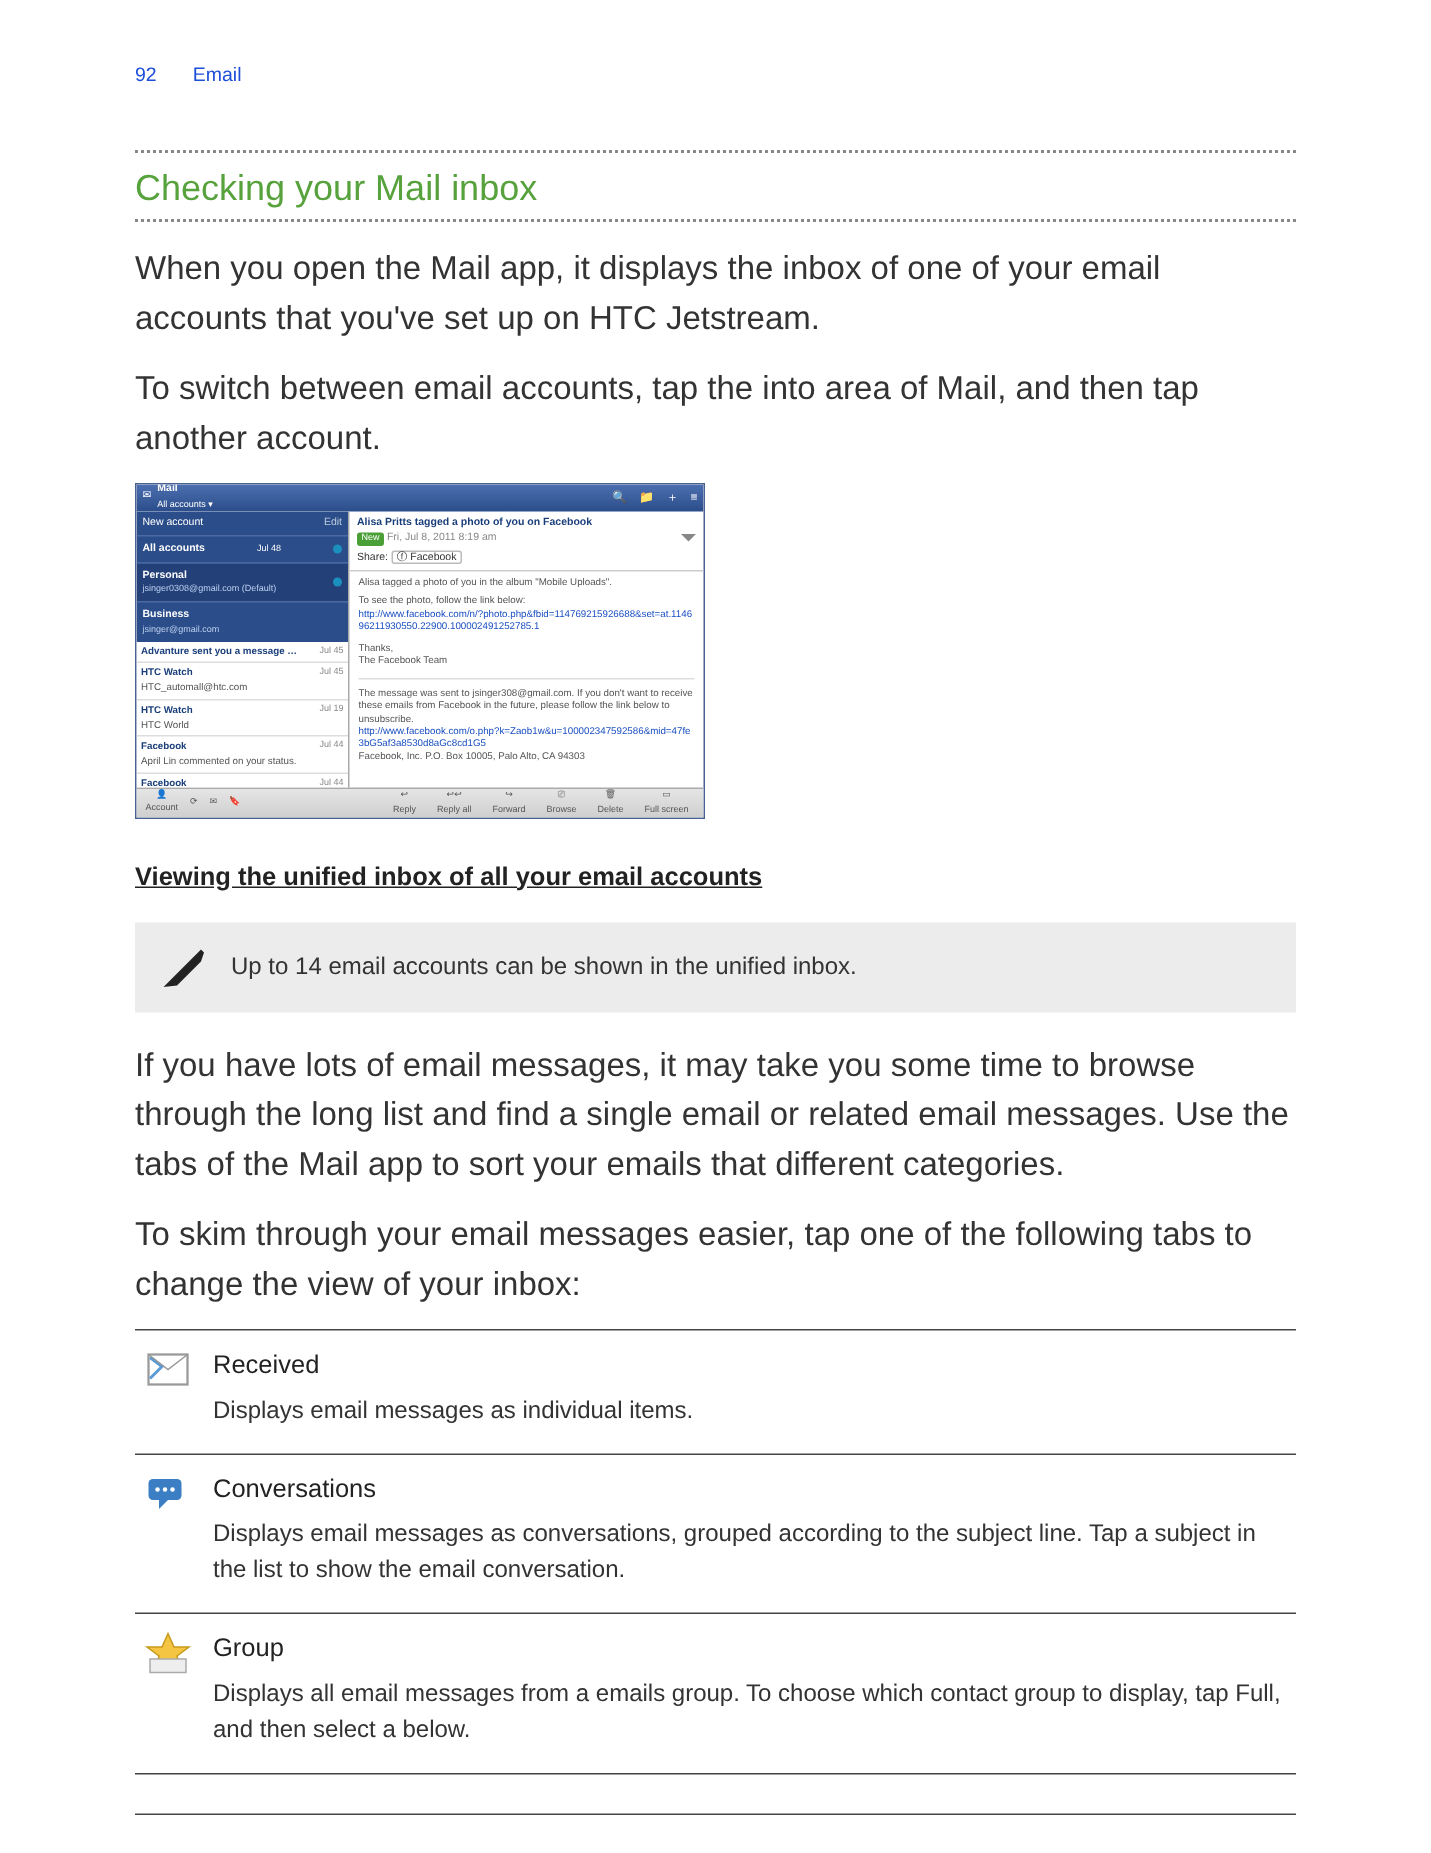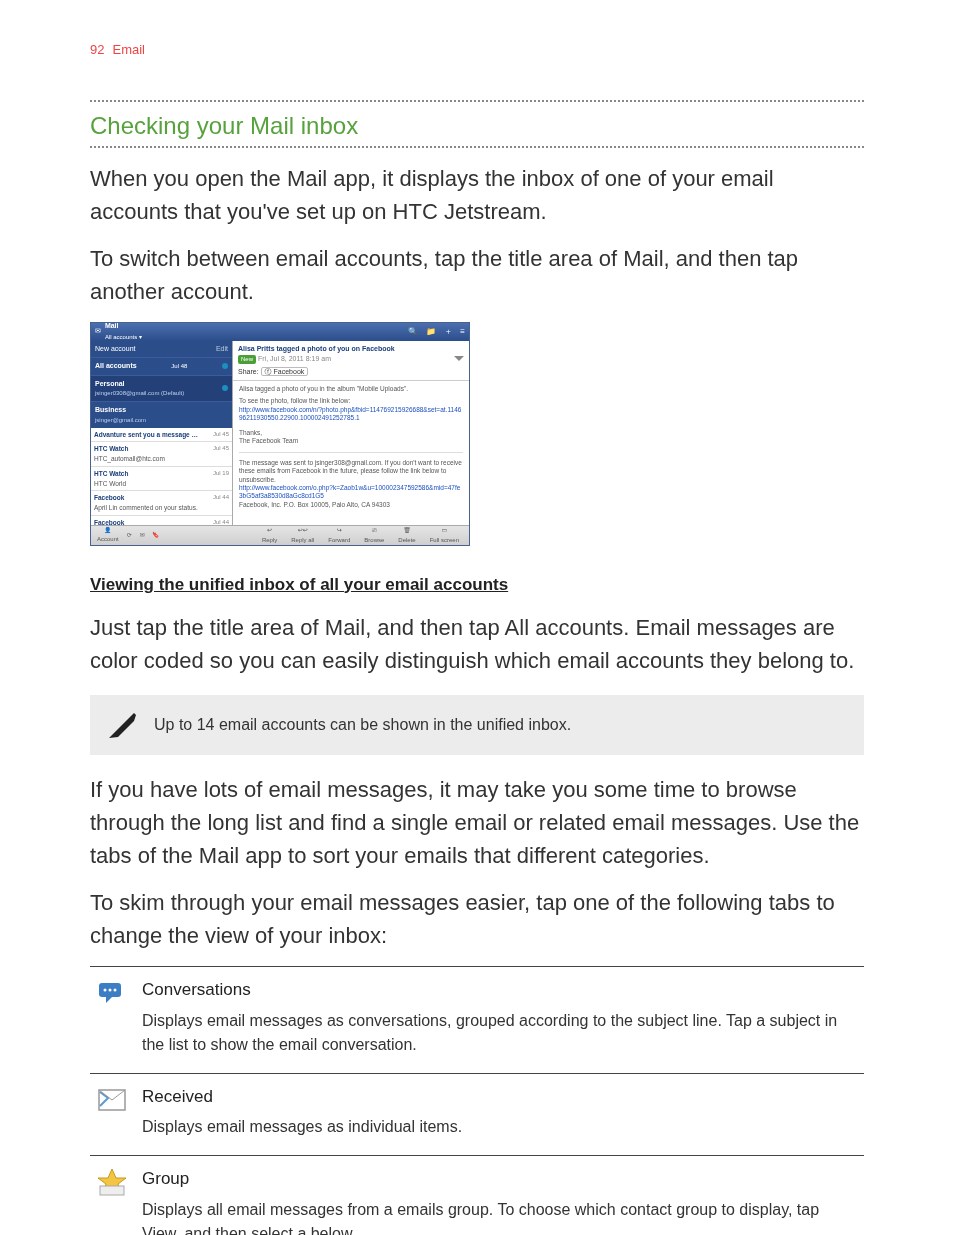--- a/index.html
+++ b/index.html
@@ -9,23 +9,23 @@
       color: #333;
       width: 954px;
       margin: 0 auto;
       padding: 40px 0 60px;
       font-size: 16px;
       line-height: 1.5;
     }
     .page { padding: 0 90px; }
     .header-line {
       display: flex;
-      gap: 8px;
+      gap: 24px;
       font-size: 13px;
-      color: #ef4444;
+      color: #1d4ed8;
       margin-bottom: 40px;
     }
     .dotted-hr {
       border: none;
       border-top: 2px dotted #888;
       margin: 0;
     }
     h2.section-title {
       color: #57a23d;
       font-weight: normal;
@@ -145,21 +145,21 @@
   <div class="header-line">
     <span>92</span>
     <span>Email</span>
   </div>
 
   <hr class="dotted-hr">
   <h2 class="section-title">Checking your Mail inbox</h2>
   <hr class="dotted-hr">
 
   <p class="body">When you open the Mail app, it displays the inbox of one of your email accounts that you've set up on HTC Jetstream.</p>
-  <p class="body">To switch between email accounts, tap the title area of Mail, and then tap another account.</p>
+  <p class="body">To switch between email accounts, tap the into area of Mail, and then tap another account.</p>
 
   <div class="screenshot">
     <div class="ss-topbar">
       <div class="ss-topbar-left">
         <span>✉</span>
         <span>
           <span style="font-weight:600;">Mail</span><br>
           <span style="font-size:6px;">All accounts ▾</span>
         </span>
       </div>
@@ -283,77 +283,74 @@
           </span>
         <span>
             <span>▭</span>
             <span>Full screen</span>
           </span>
       </div>
     </div>
   </div>
 
   <h3 class="subhead">Viewing the unified inbox of all your email accounts</h3>
-  <p class="body">
-    <span>Just tap the title area of Mail, and then tap </span><span style="font-weight:400;">All accounts</span><span>. Email messages are color coded so you can easily distinguish which email accounts they belong to.</span>
-  </p>
 
   <div class="note-box">
     <svg class="pencil-icon" viewBox="0 0 32 32">
       <path d="M3 29 L8 24 L24 8 L28 12 L12 28 L3 29 Z M24 8 L28 4 L30 6 L28 12" fill="#222"></path>
     </svg>
     <span>Up to 14 email accounts can be shown in the unified inbox.</span>
   </div>
 
   <p class="body">If you have lots of email messages, it may take you some time to browse through the long list and find a single email or related email messages. Use the tabs of the Mail app to sort your emails that different categories.</p>
   <p class="body">To skim through your email messages easier, tap one of the following tabs to change the view of your inbox:</p>
 
   <div class="tab-table">
+
+    <div class="tab-row">
+      <div class="tab-icon-cell">
+        <svg class="tab-icon" viewBox="0 0 32 32">
+          <rect x="3" y="6" width="26" height="20" fill="none" stroke="#999" stroke-width="1.5"></rect>
+          <path d="M4 8 L12 14 L4 22" fill="none" stroke="#5b9bd5" stroke-width="2"></path>
+          <path d="M3 6 L16 16 L29 6" fill="none" stroke="#999" stroke-width="1"></path>
+        </svg>
+      </div>
+      <div class="tab-content">
+        <div class="tab-title">Received</div>
+        <div class="tab-desc">Displays email messages as individual items.</div>
+      </div>
+    </div>
 
     <div class="tab-row">
       <div class="tab-icon-cell">
         <svg class="tab-icon" viewBox="0 0 32 32">
           <rect x="3" y="6" width="22" height="14" rx="3" fill="#3b7ec4"></rect>
           <path d="M10 20 L10 26 L16 20 Z" fill="#3b7ec4"></path>
           <circle cx="9" cy="13" r="1.5" fill="#fff"></circle>
             <circle cx="14" cy="13" r="1.5" fill="#fff"></circle>
             <circle cx="19" cy="13" r="1.5" fill="#fff"></circle>
         </svg>
       </div>
       <div class="tab-content">
         <div class="tab-title">Conversations</div>
         <div class="tab-desc">Displays email messages as conversations, grouped according to the subject line. Tap a subject in the list to show the email conversation.</div>
       </div>
     </div>
 
     <div class="tab-row">
       <div class="tab-icon-cell">
         <svg class="tab-icon" viewBox="0 0 32 32">
-          <rect x="3" y="6" width="26" height="20" fill="none" stroke="#999" stroke-width="1.5"></rect>
-          <path d="M4 8 L12 14 L4 22" fill="none" stroke="#5b9bd5" stroke-width="2"></path>
-          <path d="M3 6 L16 16 L29 6" fill="none" stroke="#999" stroke-width="1"></path>
-        </svg>
-      </div>
-      <div class="tab-content">
-        <div class="tab-title">Received</div>
-        <div class="tab-desc">Displays email messages as individual items.</div>
-      </div>
-    </div>
-
-    <div class="tab-row">
-      <div class="tab-icon-cell">
-        <svg class="tab-icon" viewBox="0 0 32 32">
           <path d="M16 3 L20 12 L30 12 L22 18 L25 28 L16 22 L7 28 L10 18 L2 12 L12 12 Z" fill="#f4c542" stroke="#c79a1a" stroke-width="1"></path>
           <rect x="4" y="20" width="24" height="9" fill="#eee" stroke="#aaa" stroke-width="1"></rect>
         </svg>
       </div>
       <div class="tab-content">
         <div class="tab-title">Group</div>
         <div class="tab-desc">
-          <span>Displays all email messages from a emails group. To choose which contact group to display, tap </span><span>View</span><span>, and then select a below.</span>
+          <span>Displays all email messages from a emails group. To choose which contact group to display, tap </span><span>Full</span><span>, and then select a below.</span>
         </div>
       </div>
     </div>
 
     <div class="tab-row">
       <div class="tab-icon-cell">
         
       </div>
       <div class="tab-content">
         

